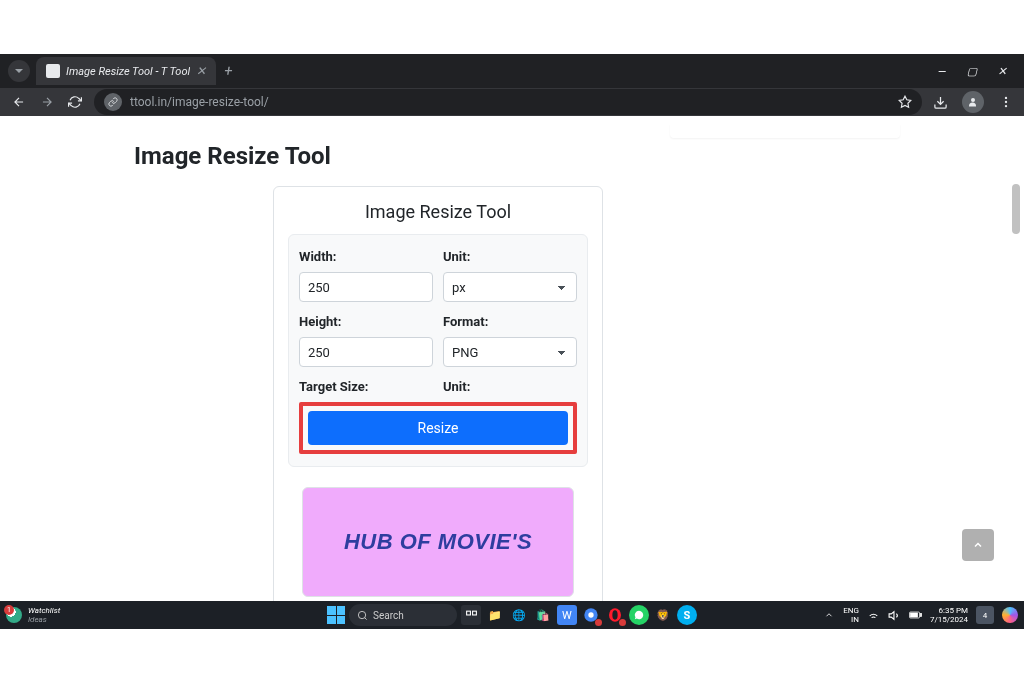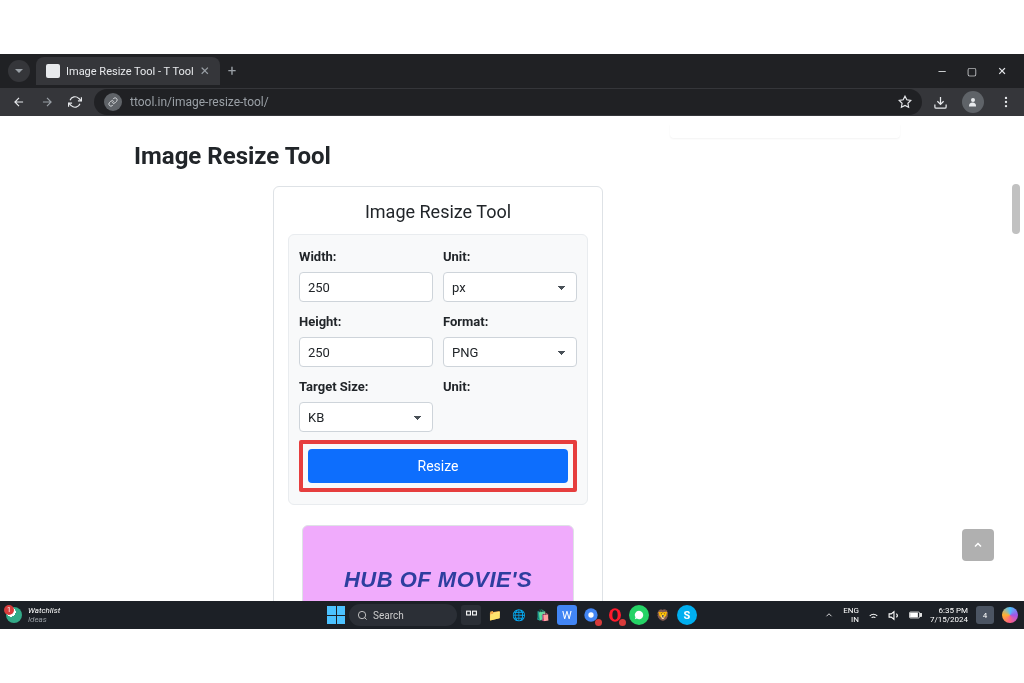--- a/index.html
+++ b/index.html
@@ -5,21 +5,21 @@
     * { margin: 0; padding: 0; box-sizing: border-box; font-family: -apple-system, BlinkMacSystemFont, "Segoe UI", Roboto, sans-serif; }
     body { background: #fff; overflow: hidden; }
     .viewport { width: 1024px; height: 683px; background: #fff; position: relative; }
 
     
     .letterbox-top { height: 54px; background: #fff; }
     .letterbox-bottom { position: absolute; bottom: 0; left: 0; right: 0; height: 54px; background: #fff; }
 
     
     .browser { position: absolute; top: 54px; left: 0; right: 0; bottom: 54px; background: #fff; }
-    .tab-bar { height: 34px; background: #202124; display: flex; align-items: center; padding: 0 8px; }
+    .tab-bar { height: 34px; background: #202124; display: flex; align-items: center; padding: 0 8px; font-style: italic; }
     .tab-drop { width: 22px; height: 22px; border-radius: 11px; background: #35363a; display: flex; align-items: center; justify-content: center; margin-right: 6px; }
     .tab-drop::after { content: ""; border-left: 4px solid transparent; border-right: 4px solid transparent; border-top: 4px solid #9aa0a6; }
     .tab { display: flex; align-items: center; background: #35363a; height: 28px; border-radius: 8px 8px 0 0; padding: 0 10px; gap: 6px; min-width: 160px; }
     .tab-favicon { width: 14px; height: 14px; background: #e8eaed; border-radius: 2px; }
     .tab-title { color: #e8eaed; font-size: 11px; flex: 1; white-space: nowrap; overflow: hidden; text-overflow: ellipsis; }
     .tab-close { color: #9aa0a6; font-size: 12px; }
     .tab-new { color: #9aa0a6; font-size: 15px; margin-left: 8px; }
     .window-controls { margin-left: auto; display: flex; gap: 18px; color: #e8eaed; font-size: 11px; padding-right: 8px;}
     .wc { width: 12px; text-align: center; }
 
@@ -179,23 +179,20 @@
               <div class="form-label">Format:</div>
 
               <input class="form-input" value="250" style="">
               <select class="form-select">
                 <option>PNG</option>
               </select>
 
               <div class="form-label">Target Size:</div>
               <div class="form-label">Unit:</div>
 
-              <select class="form-select">
-                <option>KB</option>
-              </select>
             </div>
 
             <div class="highlight-box">
               <button class="resize-btn">Resize</button>
             </div>
           </div>
 
           <div class="preview-card">
             <div class="preview-text">HUB OF MOVIE'S</div>
           </div>

